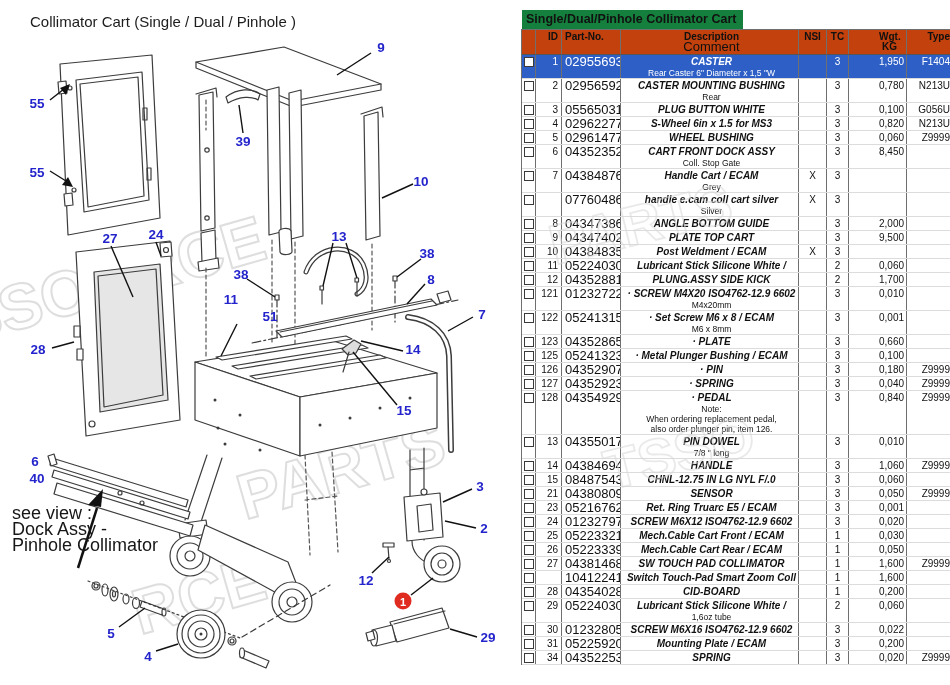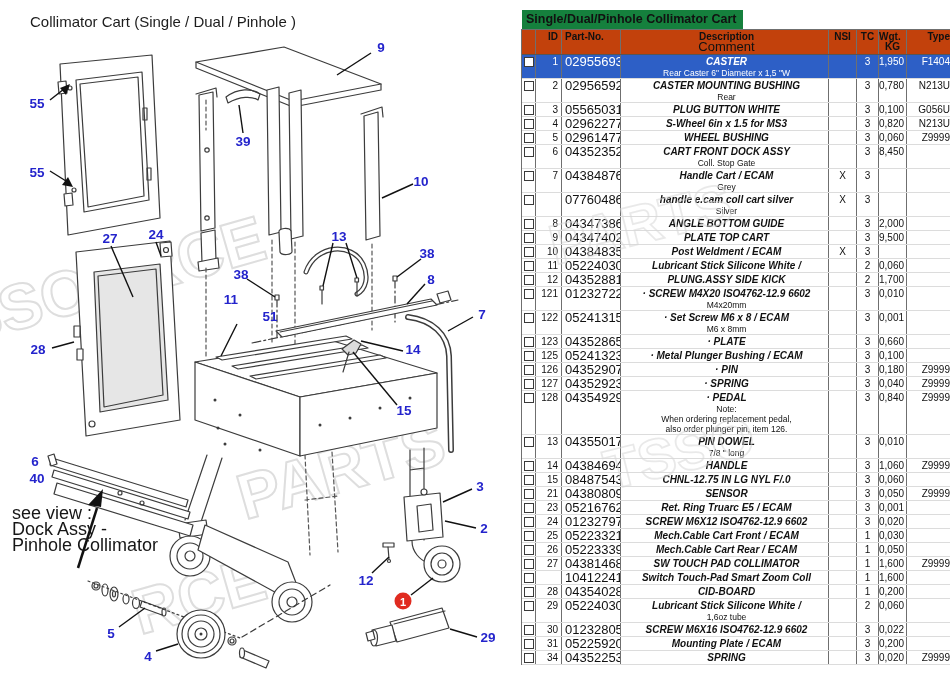--- a/index.html
+++ b/index.html
@@ -24,21 +24,21 @@
             padding-left:4px;box-sizing:border-box;white-space:nowrap;}
   .ptable{position:absolute;left:0;top:29px;width:429px;border-left:1px solid #6f6f6f;
           border-top:1px solid #6f6f6f;background:#fff;}
   .c{border-right:1px solid #6f6f6f;box-sizing:border-box;flex-shrink:0;overflow:hidden;}
   .cb{width:14px;}
   .id{width:26px;text-align:right;padding-right:3px;}
   .pn{width:59px;padding-left:3px;}
   .ds{flex:1 1 auto;padding-left:4px;text-align:center;}
   .nsi{width:28px;text-align:center;}
   .tc{width:22px;text-align:center;}
-  .wgt{width:28px;text-align:right;padding-right:6px;}
+  .wgt{width:28px;text-align:center;padding-right:6px;margin-left:30px;}
   .typ{width:44px;padding-left:3px;text-align:right;}
 
   .thead{display:flex;background:#c2410c;border-bottom:1px solid #555;height:24px;}
   .thead .c{font-weight:bold;font-size:10px;line-height:10px;padding-top:2px;}
   .thead .hc{font-weight:normal;font-size:13px;}
 
   .trow{display:flex;border-bottom:1px solid #dcdcdc;background:#fff;align-items:stretch;}
   .trow .c{font-size:10px;line-height:13px;min-height:13px;}
   .trow .pn{font-weight:normal;font-size:13px;}
   .trow .d1{font-weight:bold;font-size:10px;line-height:13px;white-space:nowrap;font-style:italic;}

